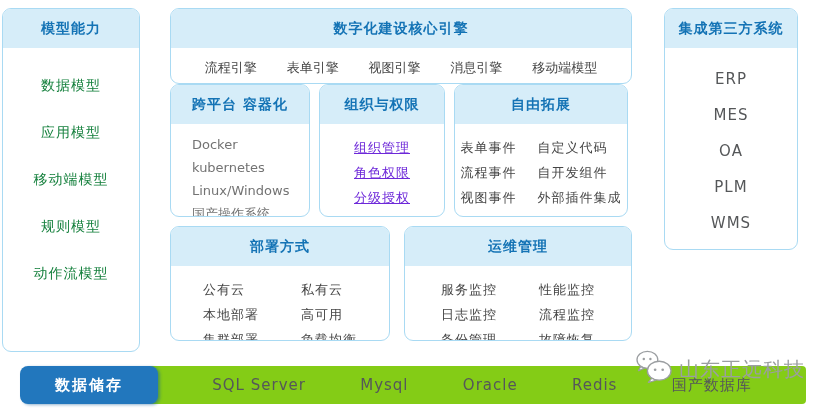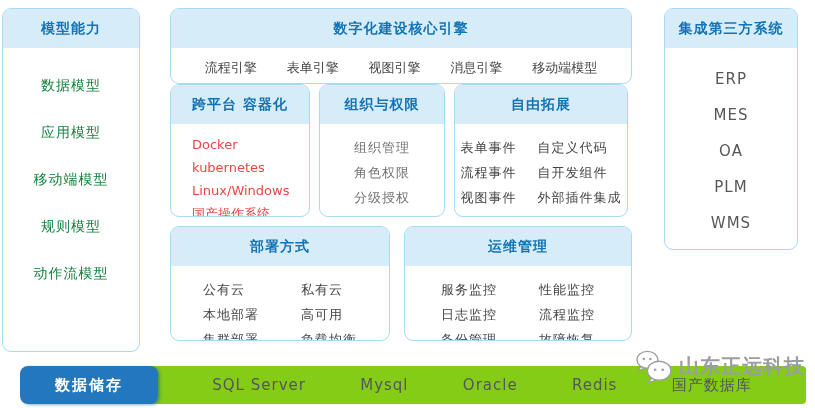--- a/index.html
+++ b/index.html
@@ -52,24 +52,24 @@
   .left-panel .side-items .item {
     height:47px; display:flex; align-items:center; justify-content:center;
     font-size:14px; color:#15803d; letter-spacing:1px;
   }
   .right-panel .side-items { padding-top:13px; }
   .right-panel .side-items .item {
     height:36px; display:flex; align-items:center; justify-content:center;
     font-size:15px; color:#555759; letter-spacing:1px;
   }
 
-  .body-left { padding:9px 0 0 21px; font-size:13px; color:#ef4444; }
+  .body-left { padding:9px 0 0 21px; font-size:13px; color:#737373; }
   .body-left .line { line-height:23px; }
 
-  .body-center { padding-top:11px; text-align:center; font-size:13px; color:#737373; }
+  .body-center { padding-top:11px; text-align:center; font-size:13px; color:#6d28d9;text-decoration:underline; }
   .body-center .line { line-height:25px; letter-spacing:1px; }
 
   .two-col {
     display:flex; justify-content:center; gap:42px;
     padding-top:11px; font-size:13px; color:#454545;
   }
   .two-col.tight { gap:21px; }
   .two-col .col .line { line-height:25px; letter-spacing:1px; }
 
   .storage-bar { display:flex; margin:14px 9px 0 20px; height:38px; position:relative; }
@@ -84,22 +84,22 @@
   }
   .storage-band {
     flex:1; margin-left:-10px; padding-left:10px;
     background:#84cc16; border-radius:4px;
     display:flex; align-items:center; justify-content:space-evenly;
     font-size:15px; color:#55575a; letter-spacing:1px;
   }
 
   .watermark {
     position:absolute; top:349px; right:10px; z-index:3;
-    display:flex; align-items:center; gap:6px;
-    color:#9b9ea1; font-size:20px; letter-spacing:1px;font-weight:bold;
+    display:flex; align-items:flex-end; gap:6px;
+    color:#9b9ea1; font-size:20px; letter-spacing:1px;
   }
   .watermark svg { display:block; }
 </style>
 </head>
 <body>
 
 <div class="page">
   <div class="layout">
 
     <aside class="panel left-panel">

